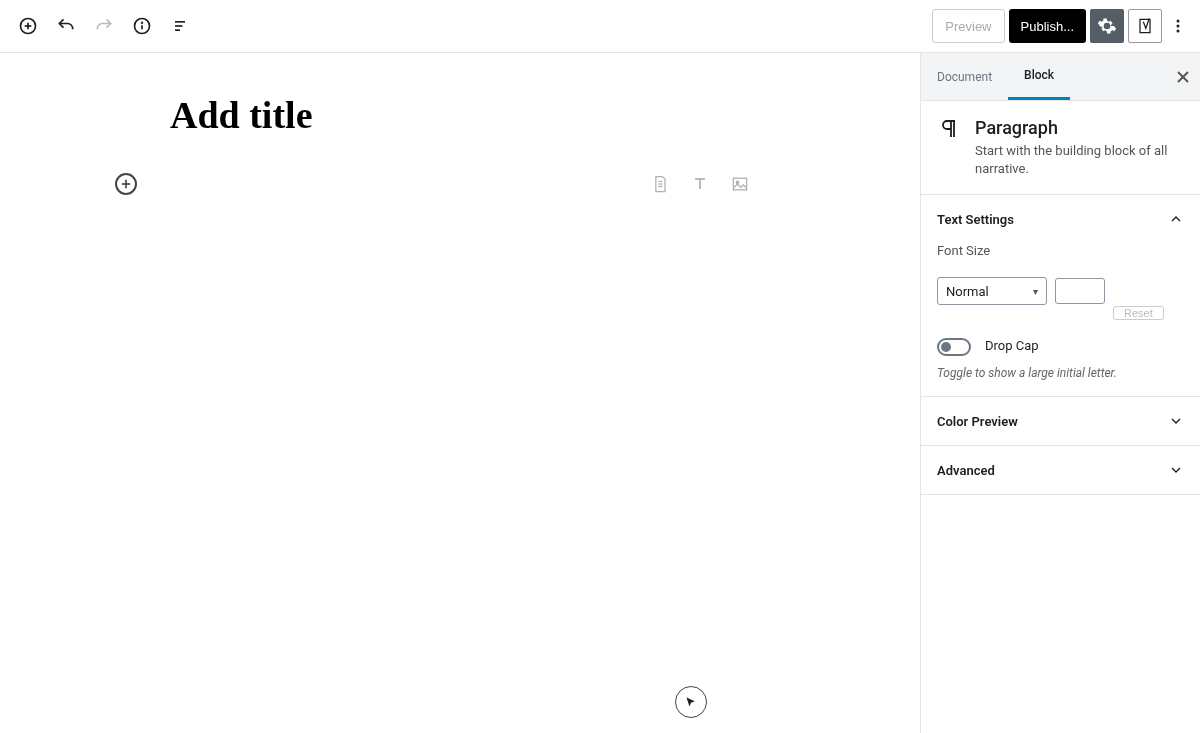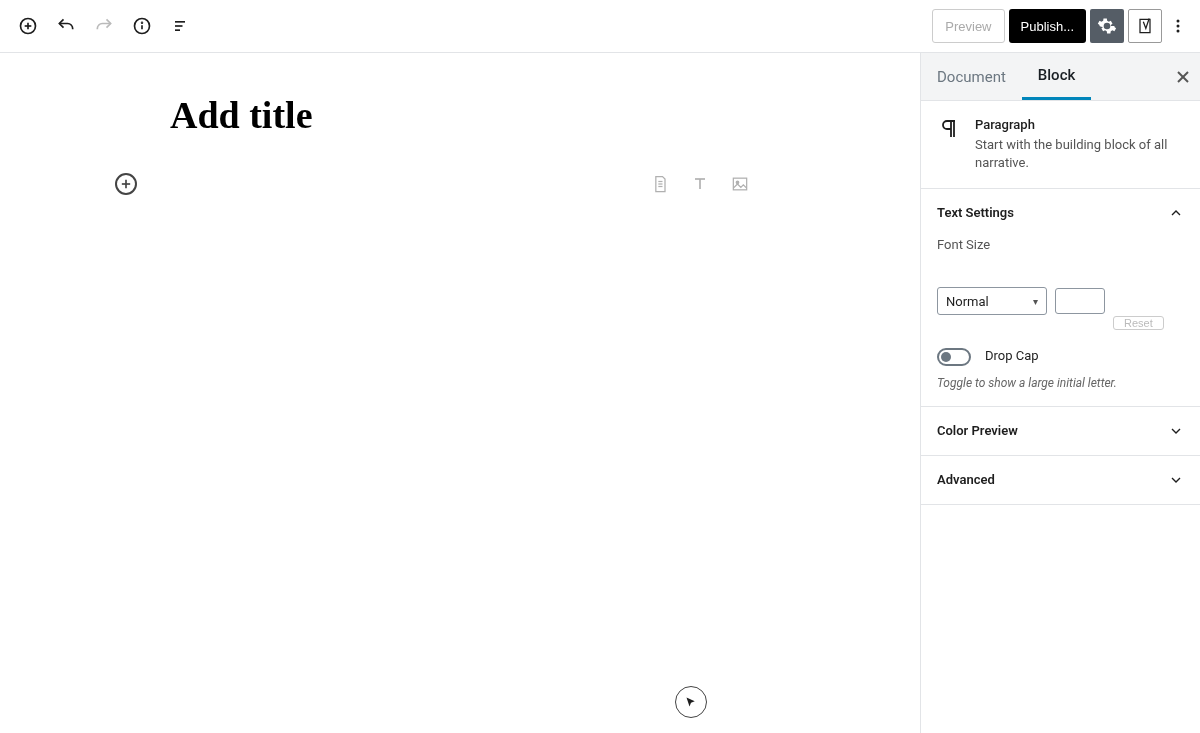--- a/index.html
+++ b/index.html
@@ -22,34 +22,34 @@
 .main { display: flex; height: calc(733px - 53px); }
 .editor { flex: 1; padding-top: 40px; position: relative; }
 .title-input { font-family: Georgia, serif; font-size: 38px; color: #000000; font-weight: 600; margin-left: 170px; outline: none; }
 .block-row { margin-top: 36px; display: flex; align-items: center; }
 .add-block { margin-left: 115px; width: 22px; height: 22px; border: 2px solid #444; border-radius: 50%; display: inline-flex; align-items: center; justify-content: center; font-size: 14px; font-weight: 700; cursor: pointer; }
 .inline-icons { margin-left: auto; margin-right: 170px; display: flex; gap: 20px; }
 .inline-icons svg { width: 20px; height: 20px; }
 
 .sidebar { width: 280px; border-left: 1px solid #e2e4e7; display: flex; flex-direction: column; }
 .tabs { height: 48px; display: flex; align-items: stretch; background: #f3f4f5; border-bottom: 1px solid #e2e4e7; position: relative; }
-.tab { padding: 0 16px; display: flex; align-items: center; font-size: 15px; color: #6c7781; cursor: pointer; }
+.tab { padding: 0 16px; display: flex; align-items: center; font-size: 12px; color: #6c7781; cursor: pointer; }
 .tab.active { color: #191e23; font-weight: 500; border-bottom: 3px solid #0085ba; }
 .close-tab { position: absolute; right: 10px; top: 14px; cursor: pointer; font-size: 18px; color: #555; }
 
 .block-desc { padding: 16px; display: flex; gap: 14px; border-bottom: 1px solid #e2e4e7; }
 .block-desc svg { width: 24px; height: 24px; flex-shrink: 0; }
-.block-desc-title { font-size: 13px; font-weight: 500; margin-bottom: 4px; }
+.block-desc-title { font-size: 18px; font-weight: 500; margin-bottom: 4px; }
 .block-desc-text { font-size: 13px; color: #555; line-height: 1.4; }
 
 .panel { border-bottom: 1px solid #e2e4e7; }
-.panel-head { padding: 16px; display: flex; justify-content: space-between; align-items: flex-start; cursor: pointer; }
+.panel-head { padding: 16px; display: flex; justify-content: space-between; align-items: center; cursor: pointer; }
 .panel-head span { font-size: 13px; font-weight: 600; }
 .panel-body { padding: 0 16px 16px; }
-.label-small { font-size: 13px; color: #555; margin-bottom: 20px; display: block; }
+.label-small { font-size: 13px; color: #555; margin-bottom: 4px; display: block; }
 .font-row { display: flex; gap: 8px; align-items: center; margin-bottom: 18px; }
 .select-box { flex: 0 0 110px; height: 28px; border: 1px solid #8d96a0; border-radius: 3px; font-size: 13px; padding: 0 8px; background: #fff; position: relative; display: flex; align-items: center; }
 .select-box::after { content: "▾"; position: absolute; right: 8px; color: #555; font-size: 10px; }
 .num-input { width: 50px; height: 26px; border: 1px solid #8d96a0; border-radius: 3px; }
 .reset-btn { height: 14px; padding: 0 10px; border: 1px solid #ccc; background: #fff; color: #bbb; font-size: 11px; border-radius: 3px; cursor: pointer; margin-top: 44px; }
 
 .toggle-row { display: flex; gap: 14px; margin-bottom: 10px; }
 .toggle { width: 34px; height: 18px; border: 2px solid #6c7781; border-radius: 10px; position: relative; cursor: pointer; }
 .toggle::after { content: ""; position: absolute; left: 2px; top: 2px; width: 10px; height: 10px; background: #6c7781; border-radius: 50%; }
 .toggle-label { font-size: 13px; }

